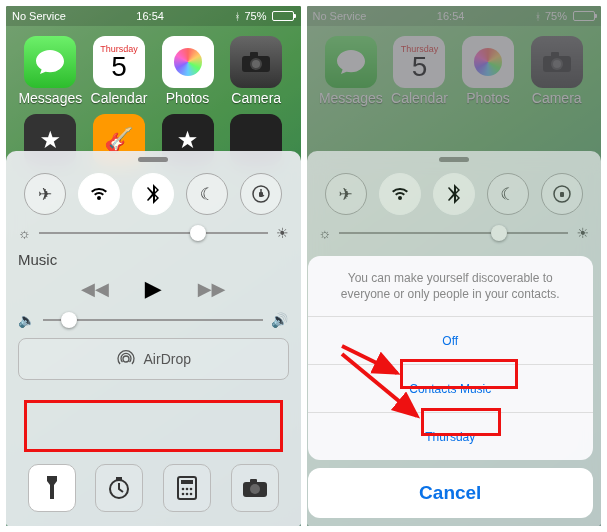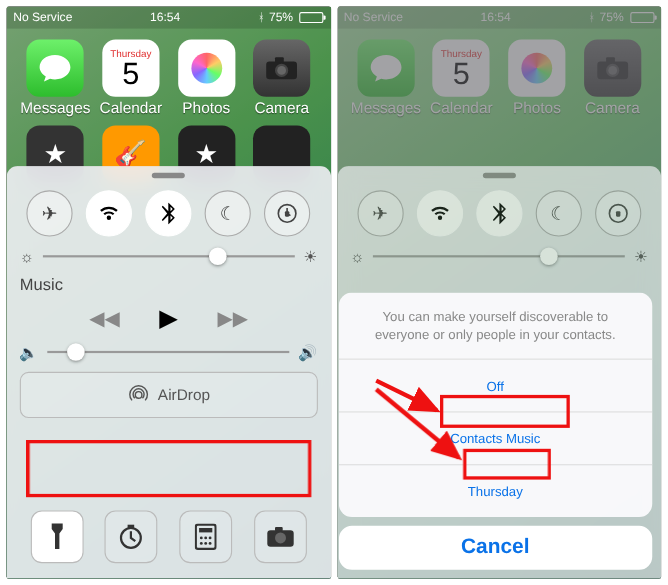--- a/index.html
+++ b/index.html
@@ -104,21 +104,21 @@
   .quick { margin-top:auto; display:flex; justify-content:space-around; padding-bottom:6px;}
   .qbtn { width:48px; height:48px; border-radius:10px; background:rgba(255,255,255,0.15); border:1px solid #bbb; display:flex; align-items:center; justify-content:center; font-size:22px; color:#333;}
   .qbtn.on { background:#fff; }
 
   
   .sheet-bg { position:absolute; inset:0; z-index:3; background:rgba(100,100,105,0.6);}
   .sheet { position:absolute; left:1px; right:8px; bottom:8px; z-index:5; }
   .sheet .group { background:rgba(250,250,252,0.96); border-radius:12px; overflow:hidden; margin-bottom:8px;}
   .sheet .msg { font-size:12px; color:#888; text-align:center; padding:14px 20px; line-height:1.35;}
   .sheet .opt { height:48px; border-top:1px solid #ddd; display:flex; align-items:center; justify-content:center; color:#0a72e8; font-size:12px;}
-  .sheet .cancel { height:40px; display:flex; align-items:center; justify-content:center; color:#0a72e8; font-size:19px; font-weight:600; background:#fff; border-radius:12px;}
+  .sheet .cancel { height:50px; display:flex; align-items:center; justify-content:center; color:#0a72e8; font-size:19px; font-weight:600; background:#fff; border-radius:12px;}
 
   
   .redbox { position:absolute; border:3px solid #e11; z-index:10; pointer-events:none;}
   .arrow { position:absolute; z-index:11; pointer-events:none; }
 </style>
 </head>
 <body>
 
 <div class="phone">
   <div class="home"></div>

